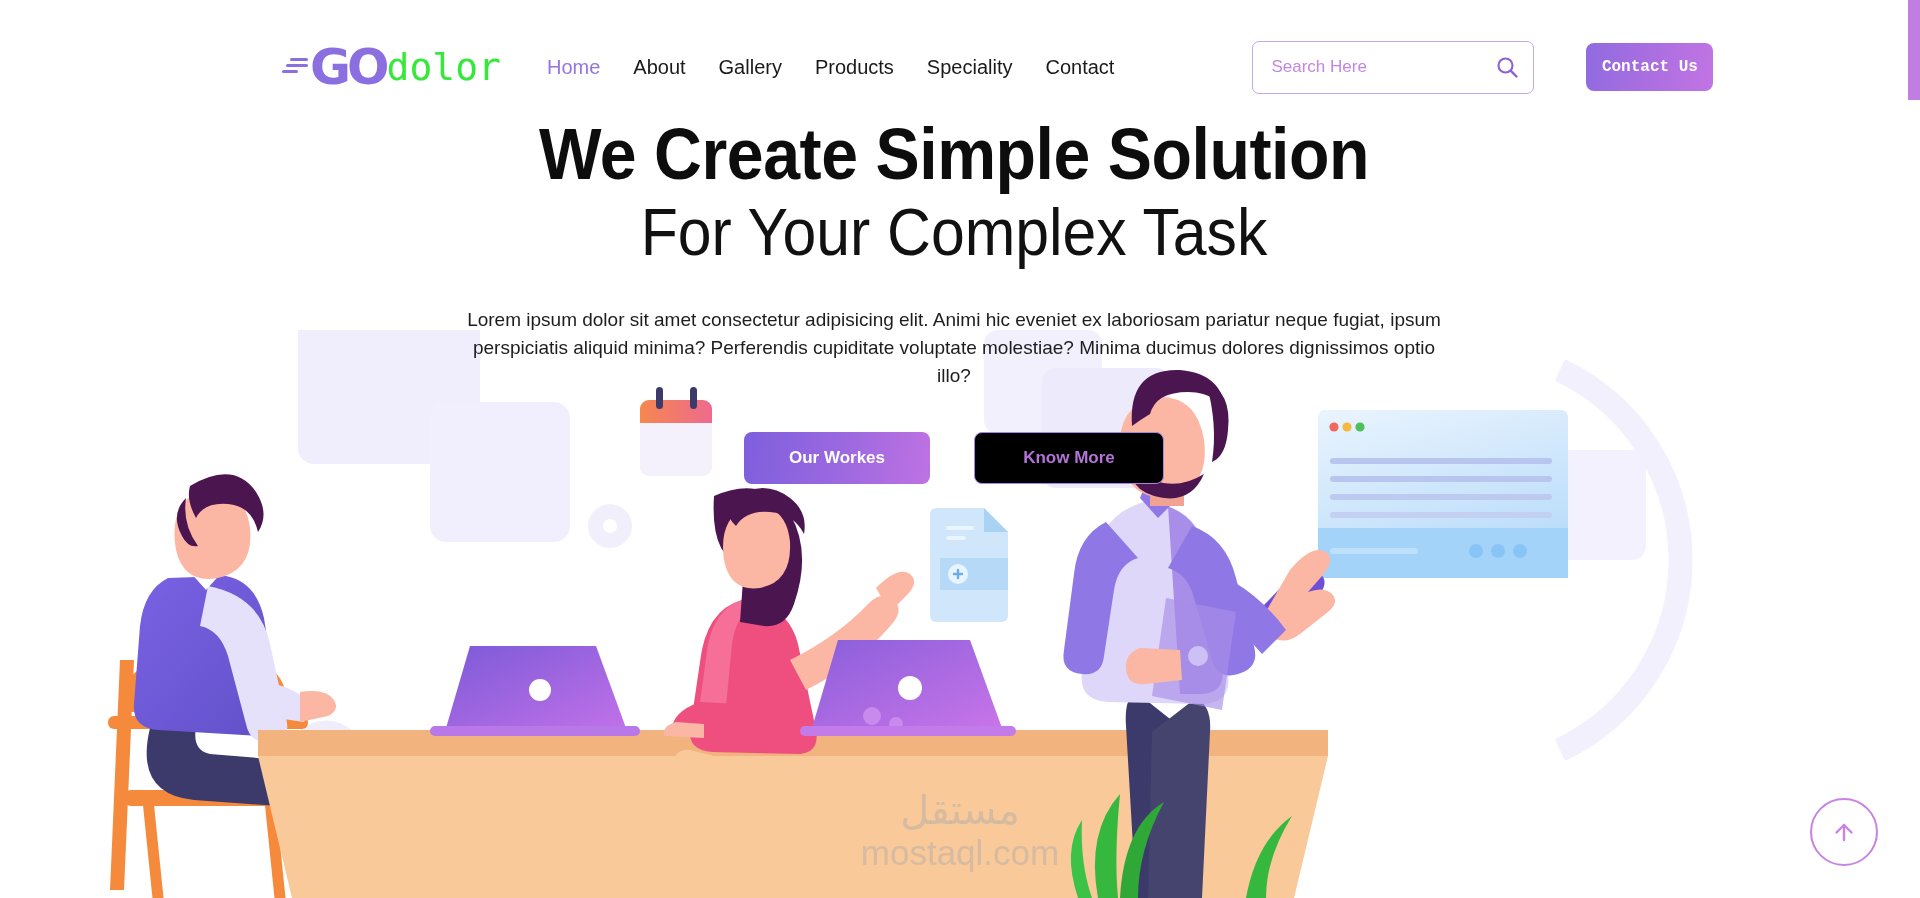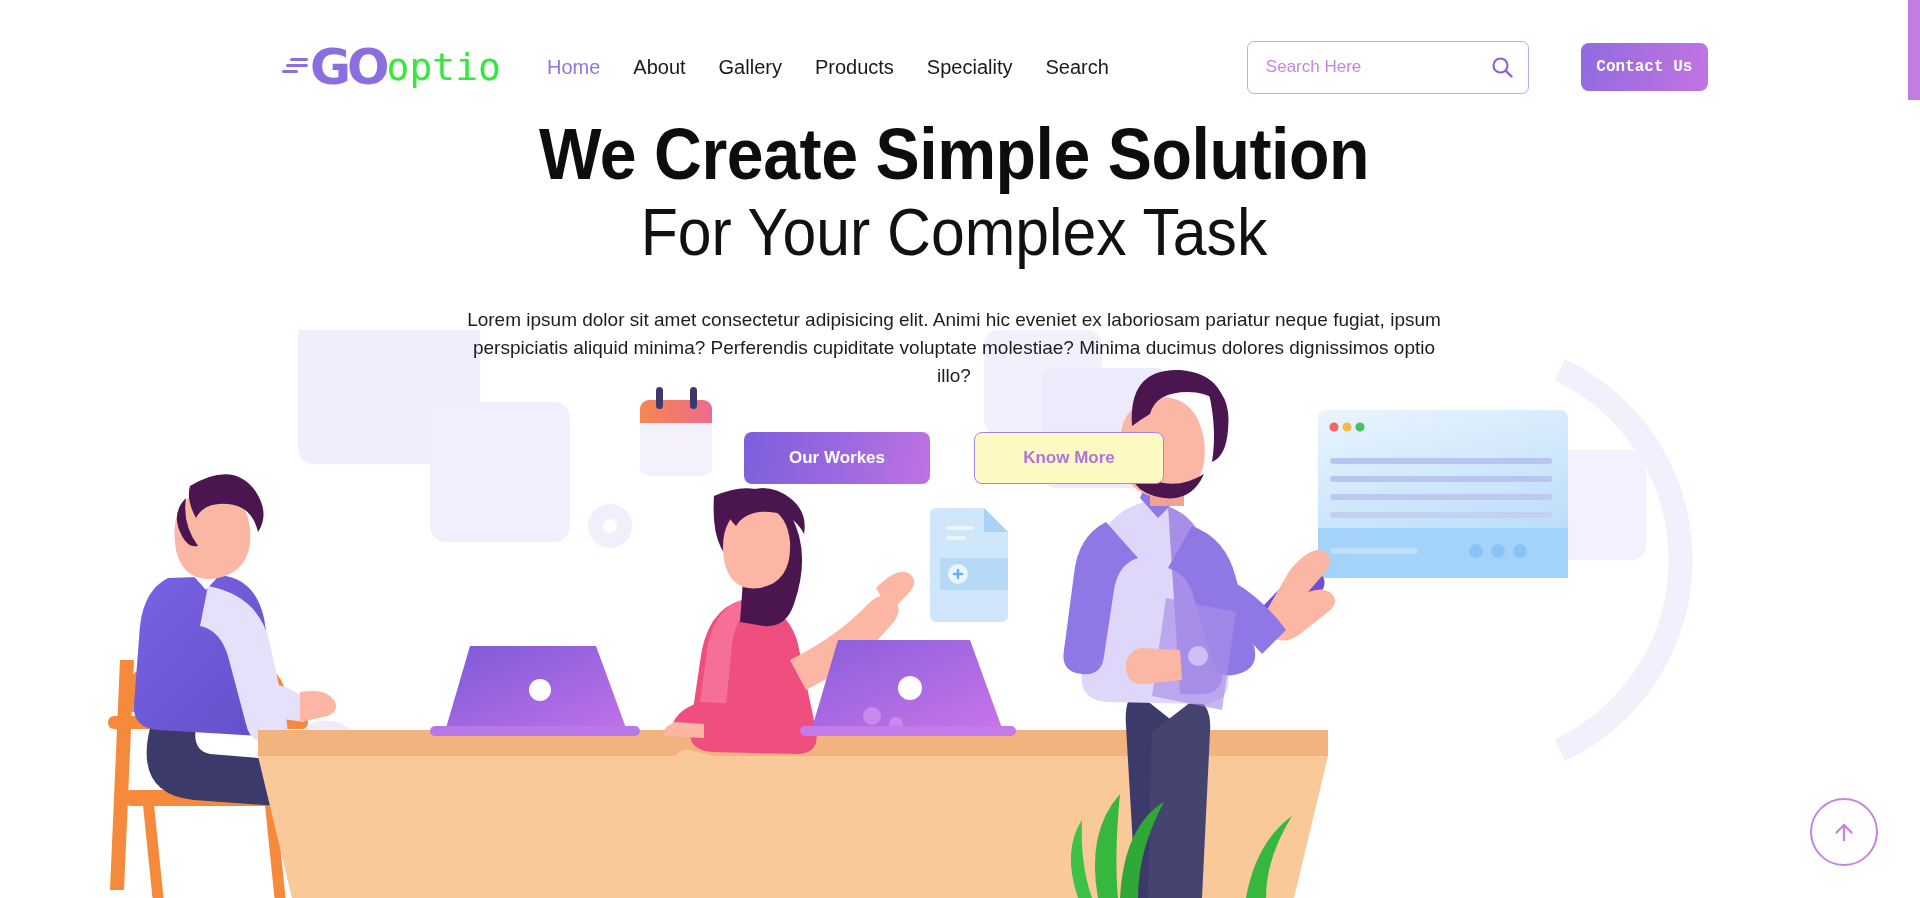--- a/index.html
+++ b/index.html
@@ -213,21 +213,21 @@
     color: #ffffff;
     font-family: "Liberation Sans", sans-serif;
     font-size: 17px;
     font-weight: 700;
     cursor: pointer;
   }
   .btn-secondary {
     width: 190px; height: 52px;
     border: 1.5px solid #a884e5;
     border-radius: 8px;
-    background: #fef9c3;
+    background: #000000;
     color: #b473d8;
     font-family: "Liberation Sans", sans-serif;
     font-size: 17px;
     font-weight: 700;
     cursor: pointer;
   }
 
   
   .illustration {
     position: absolute;
@@ -289,30 +289,30 @@
 
   <header class="header">
 
     <div class="logo">
       <span class="logo-lines">
         <i></i>
           <i></i>
           <i></i>
       </span>
       <span class="logo-go">GO</span>
-      <span class="logo-tech">optio</span>
+      <span class="logo-tech">dolor</span>
     </div>
 
     <nav class="nav">
       <a class="nav-item active" href="#">Home</a>
       <a class="nav-item" href="#">About</a>
       <a class="nav-item" href="#">Gallery</a>
       <a class="nav-item" href="#">Products</a>
       <a class="nav-item" href="#">Speciality</a>
-      <a class="nav-item" href="#">Search</a>
+      <a class="nav-item" href="#">Contact</a>
     </nav>
 
     <div class="search-wrap">
       <input class="search-input" type="text" placeholder="Search Here" style="">
       <button class="search-icon-btn">
         <svg width="24" height="24" viewBox="0 0 24 24" fill="none">
           <circle cx="10.5" cy="10.5" r="7" stroke="#8f5fd6" stroke-width="2.1"></circle>
           <line x1="15.6" y1="15.6" x2="21.5" y2="21.5" stroke="#8f5fd6" stroke-width="2.4" stroke-linecap="round"></line>
         </svg>
       </button>
@@ -504,20 +504,24 @@
         <path d="M1098 568 q-12 -66 22 -104 q-6 62 -2 104 z" fill="#36b83f"></path>
         <path d="M1120 568 q4 -72 44 -96 q-26 48 -26 96 z" fill="#2fa838"></path>
         <path d="M1078 568 q-16 -48 4 -78 q-2 44 10 78 z" fill="#3cc246"></path>
       </g>
       <g>
         <path d="M1246 568 q10 -56 46 -82 q-26 42 -26 82 z" fill="#36b83f"></path>
       </g>
     </svg>
   </div>
 
+  <div class="watermark">
+    <div class="watermark-ar">مستقل</div>
+    <div class="watermark-en">mostaql.com</div>
+  </div>
 
   <button class="scroll-top">
     <svg width="30" height="30" viewBox="0 0 30 30" fill="none">
       <line x1="15" y1="23" x2="15" y2="8" stroke="#c883e3" stroke-width="2.4" stroke-linecap="round"></line>
       <polyline points="7.5,15.5 15,8 22.5,15.5" stroke="#c883e3" stroke-width="2.4" stroke-linecap="round" stroke-linejoin="round" fill="none"></polyline>
     </svg>
   </button>
 
   <div class="scrollbar-track">
     <div class="scrollbar-thumb"></div>

